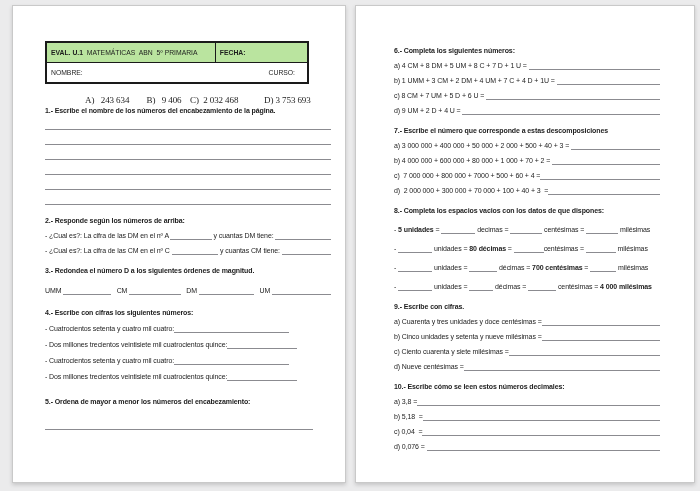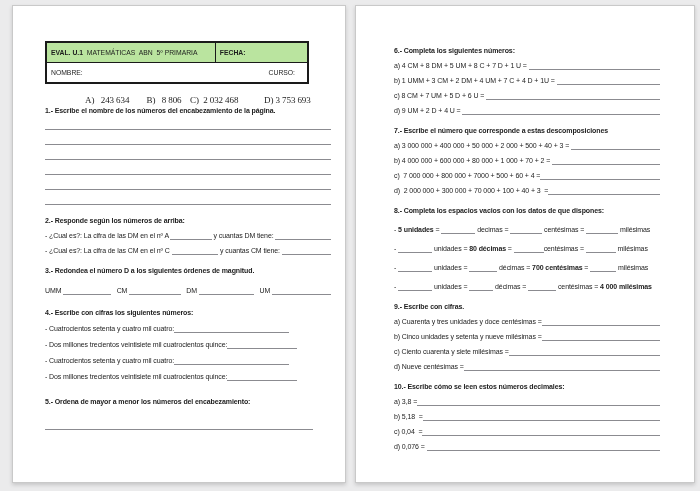--- a/index.html
+++ b/index.html
@@ -60,21 +60,21 @@
     <div class="htable">
       <div class="trow trow1" style="background: rgb(186, 228, 159);">
         <div class="c1"><span class="bold">EVAL. U.1</span><span>  MATEMÁTICAS  ABN  5º PRIMARIA</span></div>
         <div class="c2">FECHA:</div>
       </div>
       <div class="trow trow2">
         <span>NOMBRE:</span>
         <span>CURSO:</span>
       </div>
     </div>
-    <div class="numbers">A)   243 634        B)   8 806    C)  2 032 468            D) 3 753 693</div>
+    <div class="numbers">A)   243 634        B)   9 406    C)  2 032 468            D) 3 753 693</div>
     <div id="p1-sections">
         <div class="sec s1">
           <div class="sec-h">1.- Escribe el nombre de los números del encabezamiento de la página.</div>
           <div class="row">
             <span class="uf" style="border-color: rgb(139, 139, 144);"></span>
           </div>
           <div class="row">
             <span class="uf" style="border-color: rgb(139, 139, 144);"></span>
           </div>
           <div class="row">

